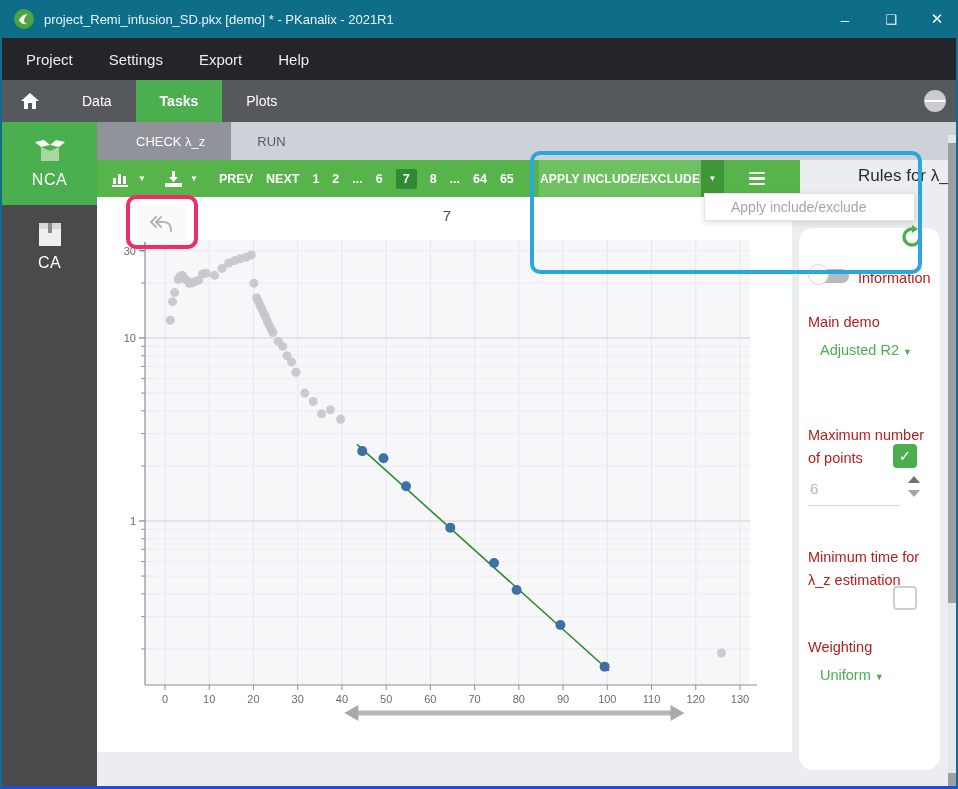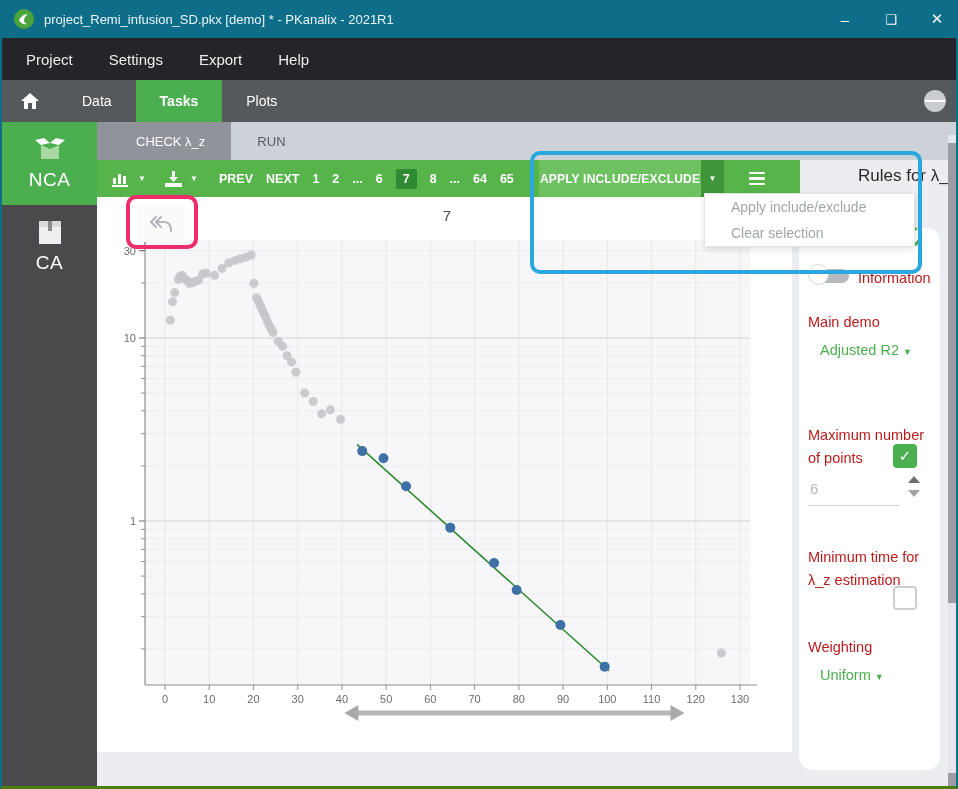--- a/index.html
+++ b/index.html
@@ -1,18 +1,18 @@
 <!DOCTYPE html>
 <html><head>
 <meta charset="utf-8">
 <style>
   html,body{margin:0;padding:0;background:#9aa0a6;}
   *{box-sizing:border-box;font-family:"Liberation Sans","DejaVu Sans",sans-serif;}
   #win{position:relative;width:958px;height:789px;background:#ecedf0;overflow:hidden;
-       border-left:2px solid #0e6e8a;border-right:2px solid #0e6e8a;border-bottom:3px solid #4d7c0f;}
+       border-left:2px solid #0e6e8a;border-right:2px solid #0e6e8a;border-bottom:3px solid #1d4ed8;}
   .abs{position:absolute;}
 
   
   #titlebar{left:0;top:0;width:958px;height:38px;background:#0e6e8a;display:flex;align-items:center;}
   #app-logo{width:20px;height:20px;margin-left:12px;border-radius:50%;background:#4aa53c;position:relative;flex:0 0 auto;}
   #app-logo svg{position:absolute;left:2px;top:2px;}
   #win-title{color:#eaf6fa;font-size:13px;margin-left:10px;flex:1 1 auto;white-space:nowrap;}
   .winbtn{width:46px;height:38px;color:#fff;font-size:15px;display:flex;align-items:center;justify-content:center;}
   .winbtn.sq{font-size:13px;}
 
@@ -23,21 +23,21 @@
   
   #tabbar{left:0;top:80px;width:958px;height:42px;background:#56595c;display:flex;align-items:center;}
   #home-btn{width:56px;height:42px;display:flex;align-items:center;justify-content:center;}
   .main-tab{color:#fff;font-size:14px;height:42px;display:flex;align-items:center;padding:8px 24px;}
   .main-tab.active{background:#4bae4f;font-weight:bold;}
   #chat-btn{position:absolute;right:14px;top:10px;width:22px;height:22px;border-radius:50%;background:#c9cdd2;display:flex;align-items:center;justify-content:center;}
   #chat-btn .bar{width:10px;height:2px;background:#fff;margin:1px 0;}
 
   
   #sidebar{left:0;top:122px;width:95px;height:665px;background:#4a4a4c;}
-  .side-item{width:95px;height:83px;display:flex;flex-direction:column;align-items:center;justify-content:center;color:#fff;font-size:19px;gap:6px;}
+  .side-item{width:95px;height:83px;display:flex;flex-direction:column;align-items:center;justify-content:center;color:#fff;font-size:16px;gap:6px;}
   .side-item.active{background:#4bae4f;}
   .side-item .lbl{letter-spacing:.5px;}
 
   
   #subtabrow{left:95px;top:122px;width:863px;height:38px;background:#cdd2d9;display:flex;}
   .subtab{height:38px;display:flex;align-items:center;justify-content:center;font-size:13px;color:#565b62;padding:0 26px;}
   .subtab.active{background:#90949a;color:#fff;padding-left:39px;}
 
   
   #toolbar{left:95px;top:160px;width:703px;height:37px;background:#57b44b;}
@@ -389,19 +389,18 @@
 
   <div id="reset-icon" class="abs">
     <svg width="26" height="26" viewBox="0 0 26 26">
       <path d="M21 13 A8 8 0 1 1 13 5" fill="none" stroke="#4bae4f" stroke-width="3.4" stroke-linecap="round"></path>
       <path d="M13 1 L19 5 L13 9 Z" fill="#4bae4f"></path>
     </svg>
   </div>
 
   <div id="ctx-menu" class="abs">
       <div class="ctx-item">Apply include/exclude</div>
-      <div class="ctx-item">Clear selection</div>
     </div>
 
   <div id="pink-box" class="abs"></div>
   <div id="blue-box" class="abs"></div>
 
 </div>
 
 </body></html>

